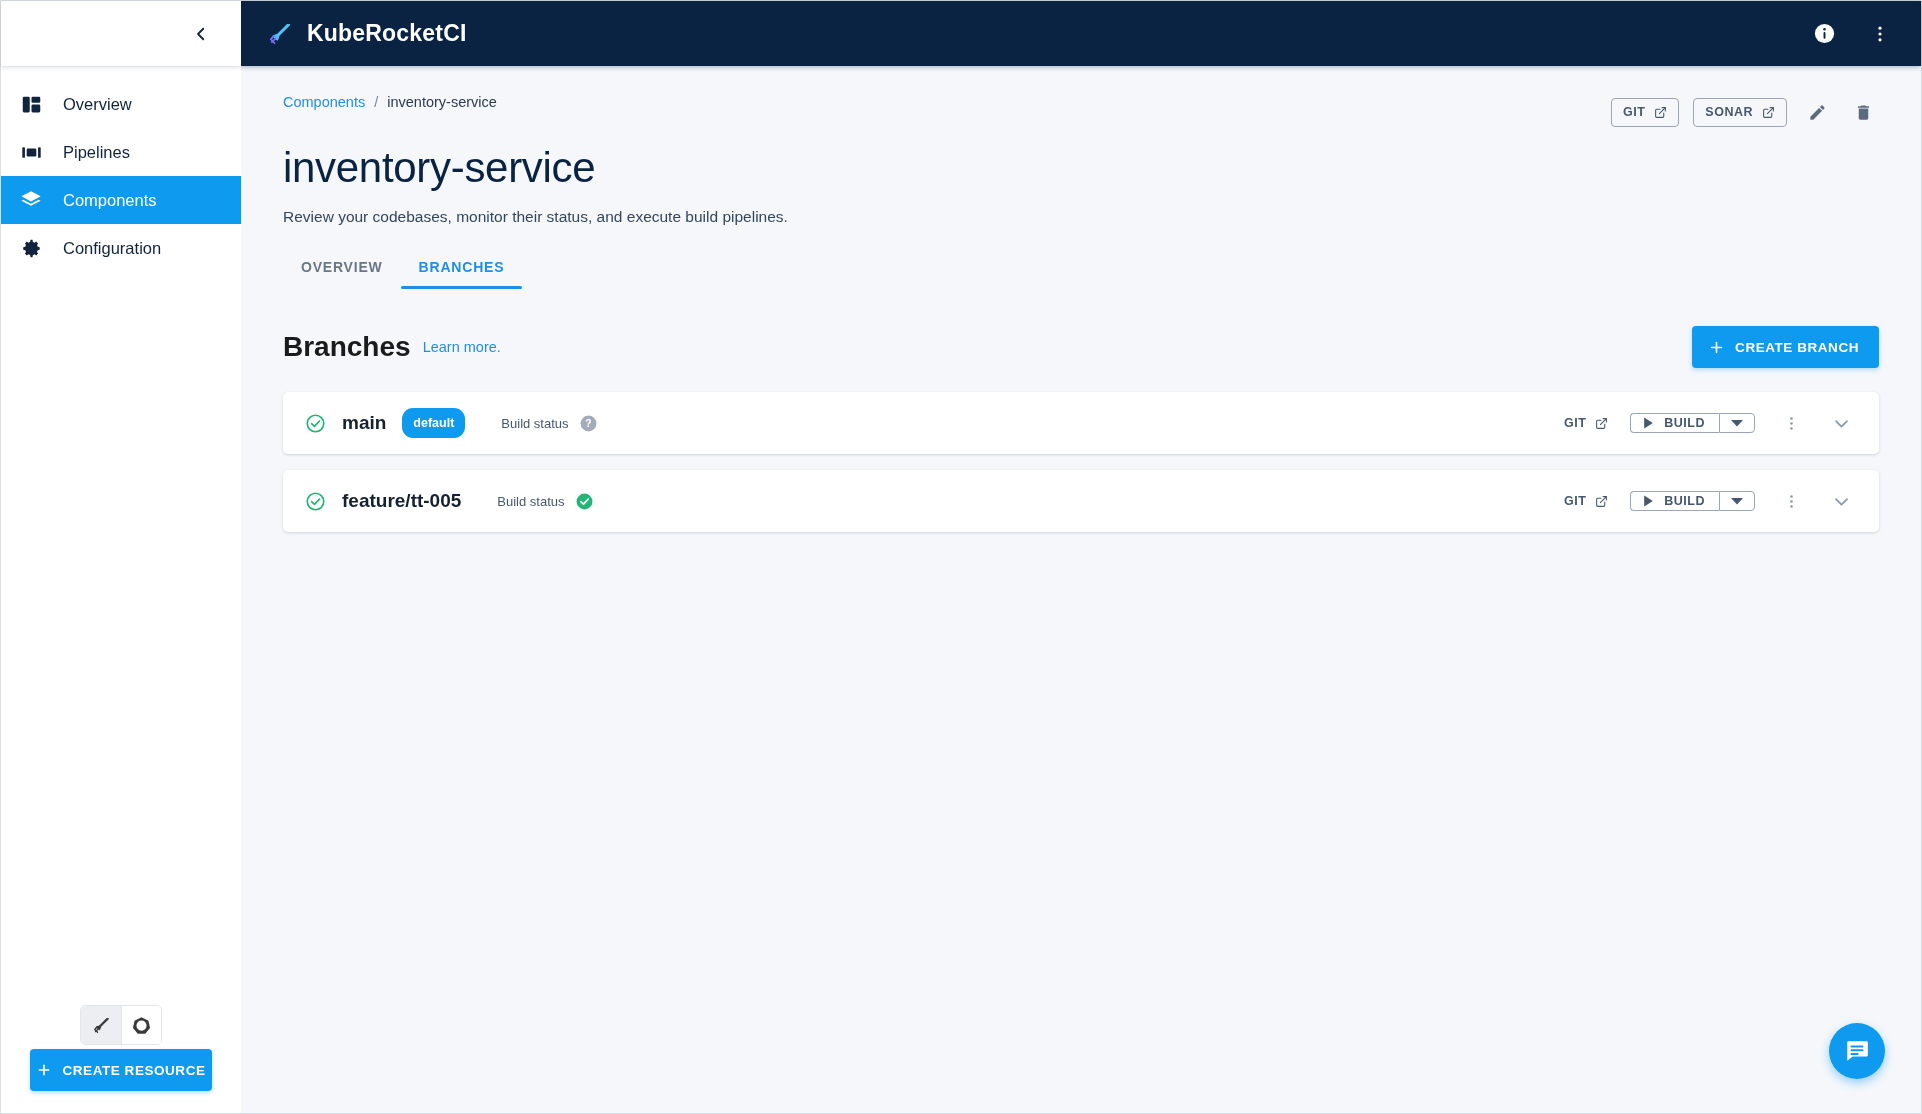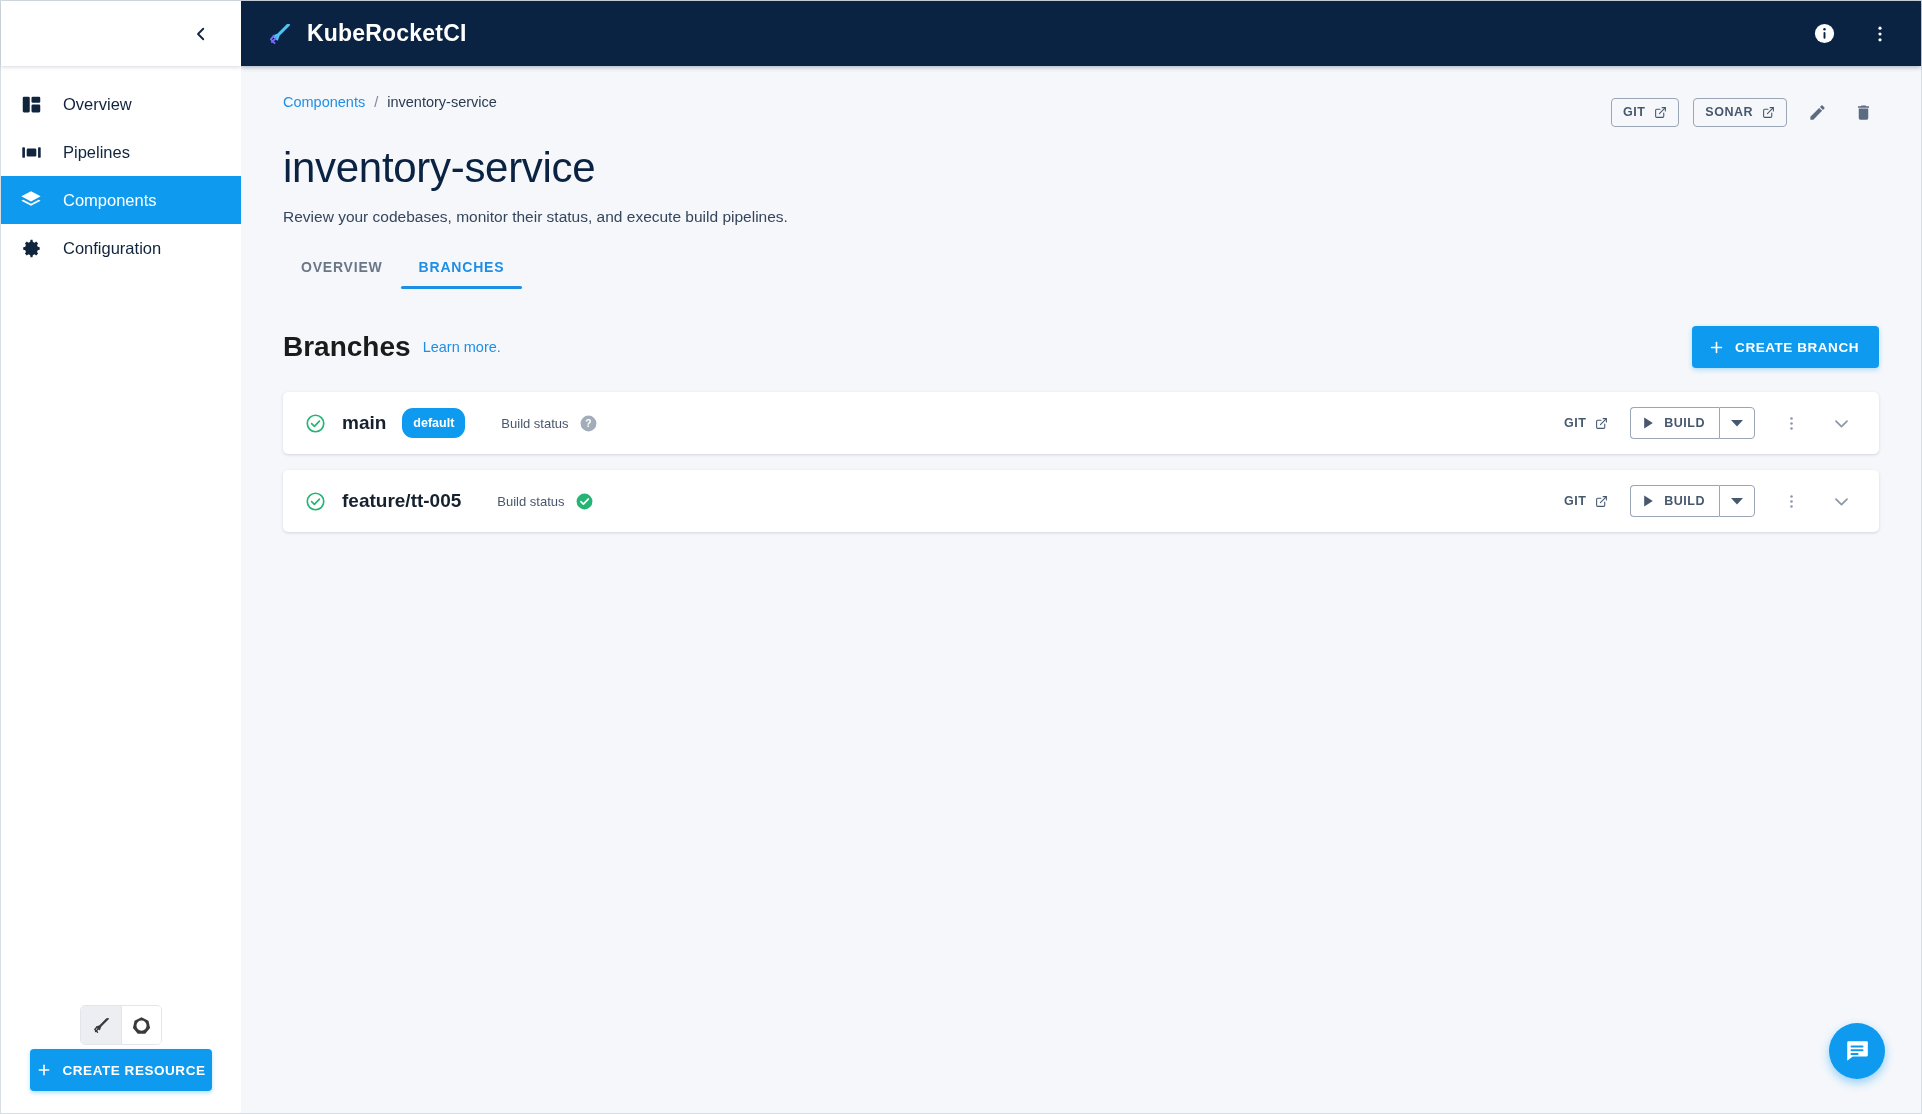--- a/index.html
+++ b/index.html
@@ -218,21 +218,21 @@
     font-size: 12.5px; font-weight: 700;
   }
   .build-status-wrap { display: flex; align-items: center; gap: 10px; margin-left: 20px; }
   .build-status-label { font-size: 13px; color: #47586e; }
   .branch-right { margin-left: auto; display: flex; align-items: center; gap: 22px; }
   .git-link {
     display: flex; align-items: center; gap: 9px;
     color: #47586e; font-size: 12.5px; font-weight: 600; letter-spacing: .5px;
     cursor: pointer;
   }
-  .build-group { display: flex; align-items: stretch; height: 32px; }
+  .build-group { display: flex; align-items: stretch; height: 20px; }
   .build-main {
     border: 1px solid #9aa6b6; border-right: none;
     border-radius: 4px 0 0 4px;
     background: transparent;
     display: flex; align-items: center; gap: 10px;
     padding: 0 14px 0 12px;
     color: #47586e; font-size: 12.5px; font-weight: 600; letter-spacing: .5px;
     cursor: pointer;
     font-family: "Liberation Sans", sans-serif;
   }

